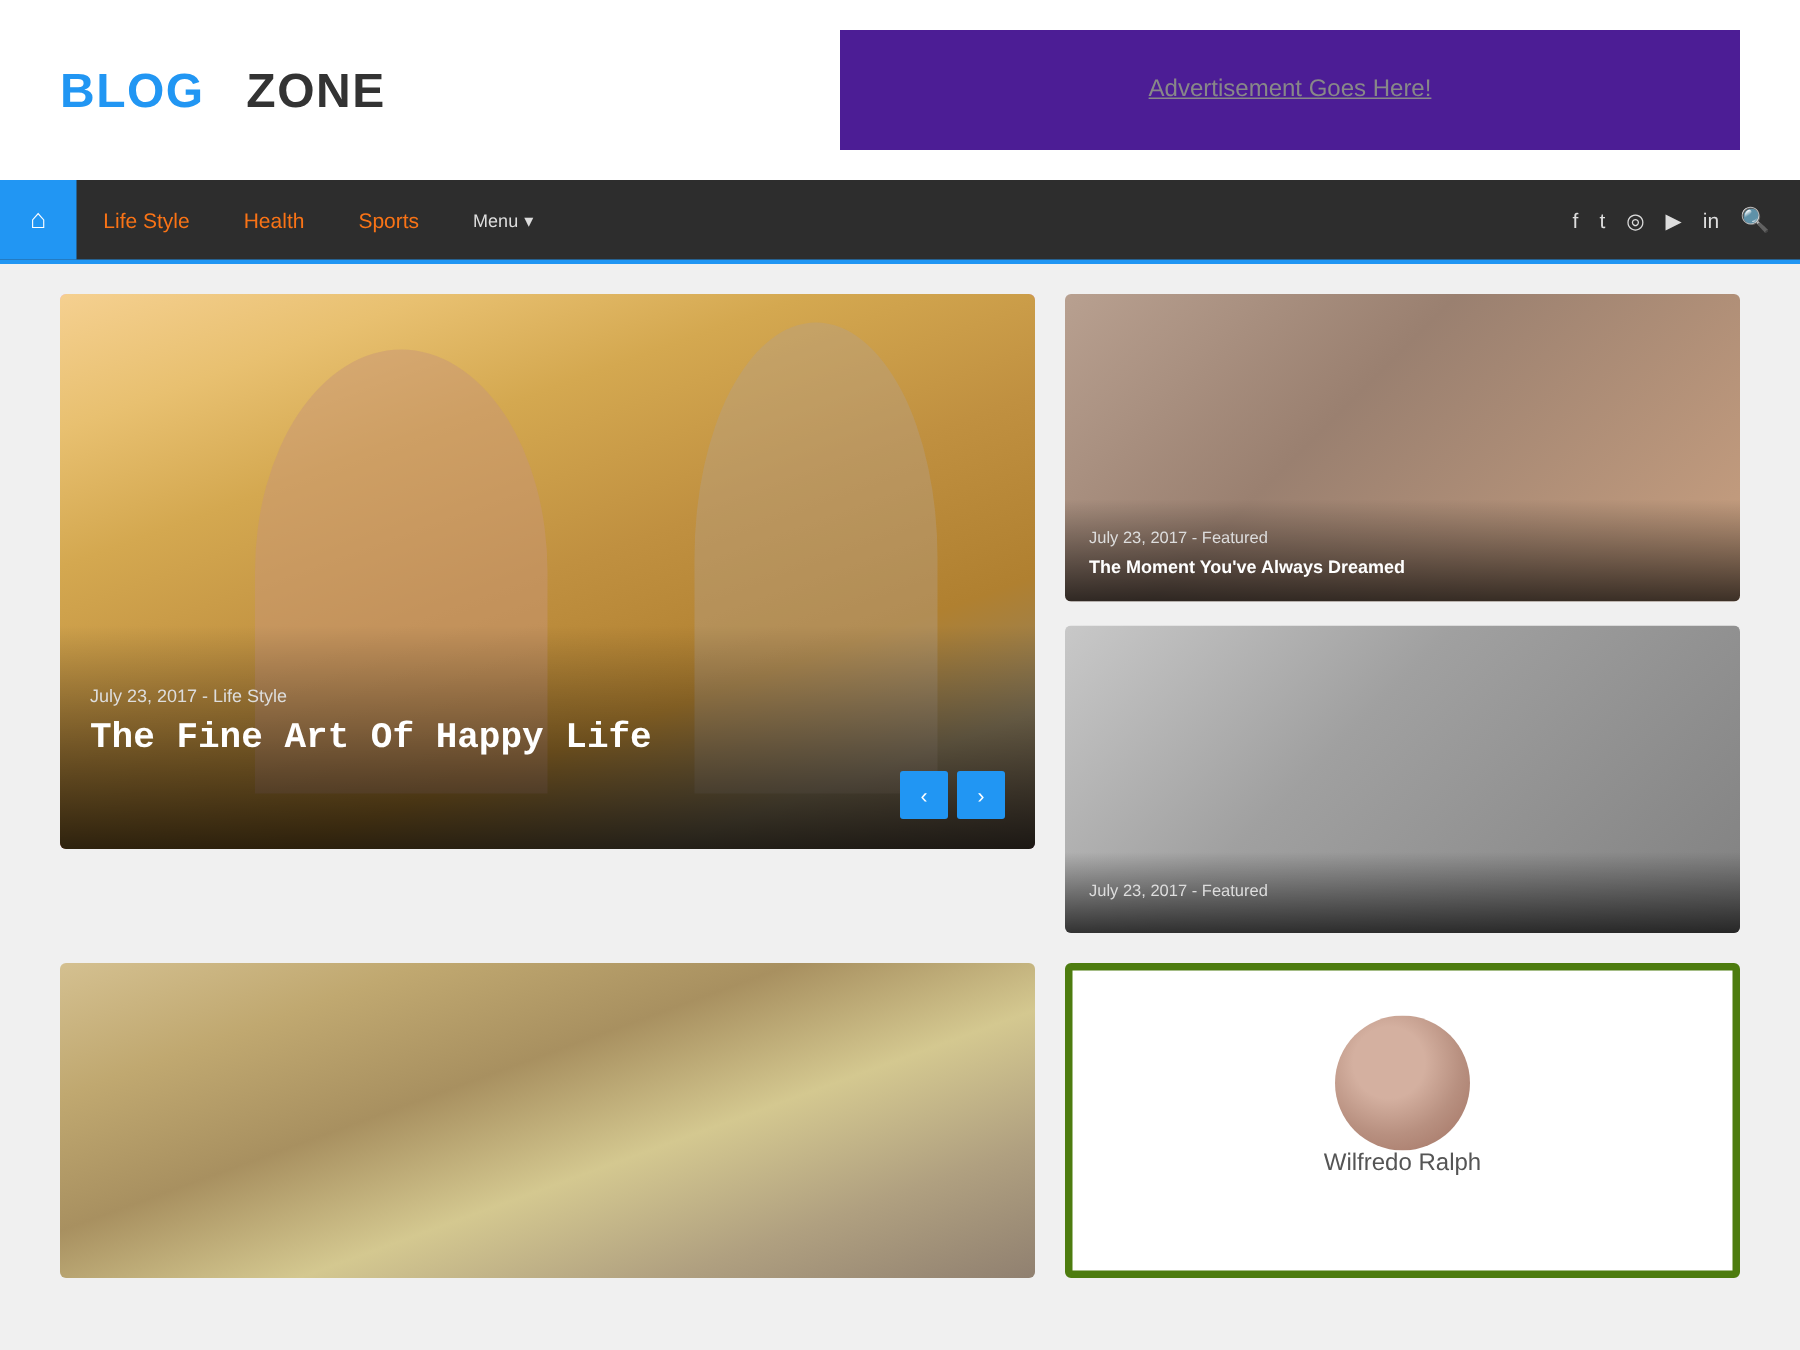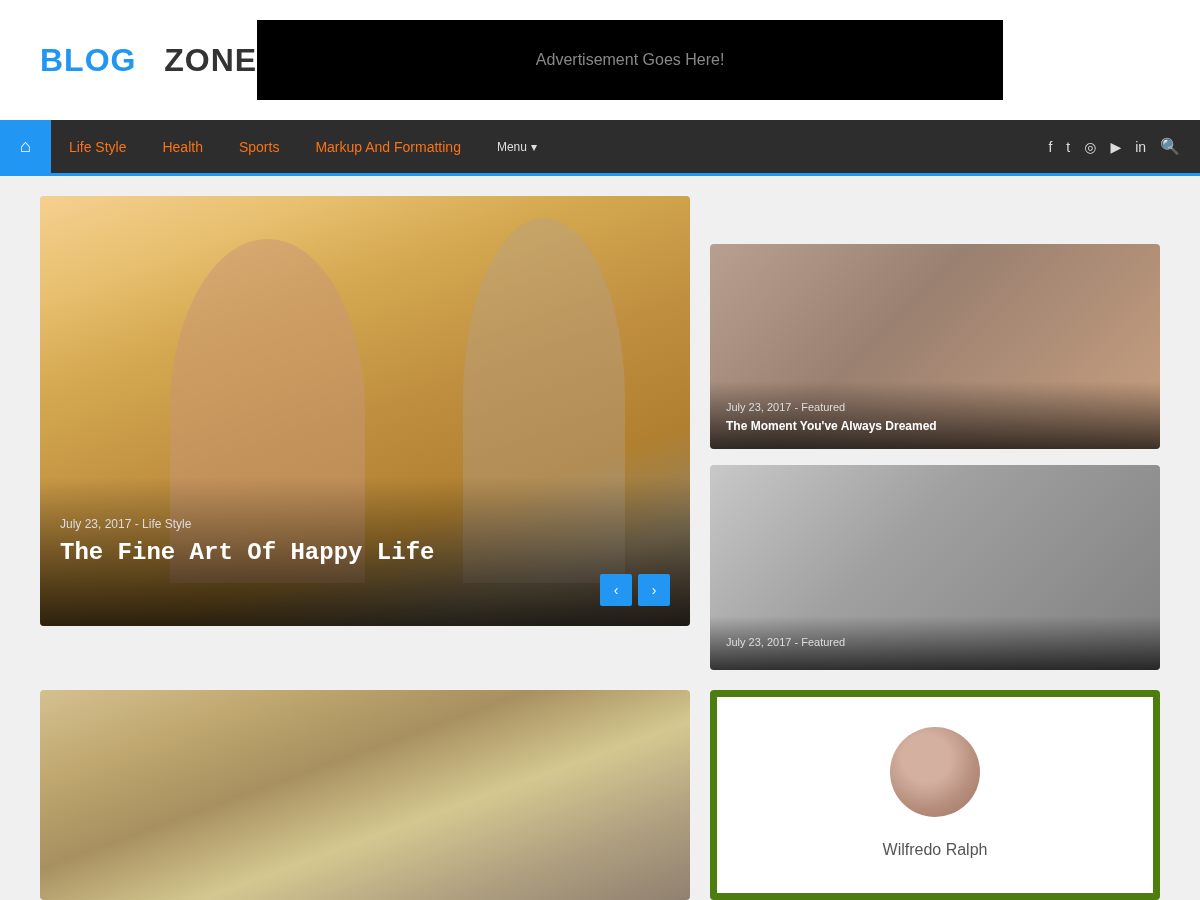--- a/index.html
+++ b/index.html
@@ -1,60 +1,60 @@
 <!DOCTYPE html>
 <html><head>
   <meta charset="utf-8">
   <style>
     * { margin: 0; padding: 0; box-sizing: border-box; }
     body { font-family: Arial, sans-serif; background: #f0f0f0; width: 1200px; }
 
     
-    .header { background: #fff; padding: 20px 40px; display: flex; align-items: center; justify-content: flex-start; }
+    .header { background: #fff; padding: 20px 40px; display: flex; align-items: center; justify-content: space-between; }
     .logo { font-size: 32px; font-weight: 900; letter-spacing: 1px; }
     .logo-blue { color: #2196F3; }
     .logo-dark { color: #333; }
-    .ad-banner { background: #000000; width: 746px; height: 80px; display: flex; align-items: center; justify-content: center; color: #888; font-size: 16px; }
+    .ad-banner { background: #4c1d95; width: 600px; height: 80px; display: flex; align-items: center; justify-content: center; color: #888; font-size: 16px; text-decoration: underline; }
 
     
     nav { background: #2d2d2d; display: flex; align-items: center; justify-content: space-between; padding: 0 0 0 0; border-bottom: 3px solid #2196F3; }
     .nav-left { display: flex; align-items: center; }
     .nav-home { background: #2196F3; padding: 16px 20px; color: #fff; font-size: 18px; display: flex; align-items: center; cursor: pointer; }
     .nav-item { color: #f97316; padding: 16px 18px; font-size: 14px; cursor: pointer; text-decoration: none; }
     .nav-menu { color: #ddd; padding: 16px 18px; font-size: 12px; cursor: pointer; display: flex; align-items: center; gap: 4px; }
     .nav-right { display: flex; align-items: center; gap: 14px; padding-right: 20px; }
     .nav-icon { color: #ddd; font-size: 14px; cursor: pointer; }
     .search-icon { font-size: 16px; }
 
     
     .content { padding: 20px 40px; display: flex; gap: 20px; }
 
     
-    .featured-large { flex: 0 0 650px; position: relative; border-radius: 4px; overflow: hidden; background: #f0abfc; height: 430px; }
+    .featured-large { flex: 0 0 650px; position: relative; border-radius: 4px; overflow: hidden; background: #f0abfc; height: 370px; }
     .feat-large-overlay { position: absolute; bottom: 0; left: 0; right: 0; background: linear-gradient(transparent, rgba(0,0,0,0.75)); padding: 40px 20px 60px; }
     .feat-meta { color: #ddd; font-size: 12px; margin-bottom: 8px; }
     .feat-title { color: #fff; font-size: 24px; font-weight: bold; font-family: Liberation Mono, monospace; }
     .slider-controls { position: absolute; bottom: 20px; right: 20px; display: flex; gap: 6px; }
     .slider-btn { width: 32px; height: 32px; border-radius: 2px; border: none; cursor: pointer; display: flex; align-items: center; justify-content: center; font-size: 14px; color: #fff; }
     .slider-prev { background: #2196F3; }
     .slider-next { background: #2196F3; }
 
     
-    .right-col { flex: 1; display: flex; flex-direction: column; gap: 16px; margin-top: 48px; }
+    .right-col { flex: 1; display: flex; flex-direction: column; gap: 16px; }
     .feat-small { position: relative; border-radius: 4px; overflow: hidden; height: 205px; }
     .feat-small-bg-1 { background: linear-gradient(135deg, #b8a090 0%, #9a8070 40%, #c9a080 100%); width: 100%; height: 100%; }
     .feat-small-bg-2 { background: linear-gradient(135deg, #c8c8c8 0%, #a0a0a0 40%, #808080 100%); width: 100%; height: 100%; }
     .feat-small-overlay { position: absolute; bottom: 0; left: 0; right: 0; background: linear-gradient(transparent, rgba(0,0,0,0.7)); padding: 20px 16px 16px; }
     .feat-small-meta { color: #ddd; font-size: 11px; margin-bottom: 6px; }
     .feat-small-title { color: #fff; font-size: 12px; font-weight: bold; }
 
     
     .second-row { padding: 0 40px 20px; display: flex; gap: 20px; }
     .second-left { flex: 0 0 650px; border-radius: 4px; overflow: hidden; height: 210px; background: #c8b090; }
-    .second-right { flex: 1; background: #fff; border-radius: 4px; padding: 30px 20px; display: flex; flex-direction: column; align-items: center; gap: 24px; border: 7px solid #4d7c0f; }
+    .second-right { flex: 1; background: #fff; border-radius: 4px; padding: 30px 20px; display: flex; flex-direction: column; align-items: center; gap: 0; border: 5px solid #4d7c0f; }
     .avatar-circle { width: 90px; height: 90px; border-radius: 50%; background: linear-gradient(135deg, #e8d0c0 0%, #c0a090 50%, #d0b0a0 100%); overflow: hidden; display: flex; align-items: center; justify-content: center; }
     .avatar-img { width: 100%; height: 100%; background: radial-gradient(circle at 40% 35%, #d4b0a0 30%, #b89080 60%, #a07060 100%); }
     .author-name { color: #555; font-size: 16px; text-align: center; }
 
     
     .kitchen-scene { width: 100%; height: 100%; background: linear-gradient(160deg, #f5d090 0%, #e8c070 15%, #d4a850 30%, #c09040 50%, #b08030 70%, #908060 85%, #706050 100%); position: relative; }
     .kitchen-scene::before { content: ''; position: absolute; top: 10%; left: 20%; width: 30%; height: 80%; background: rgba(200,150,120,0.5); border-radius: 50% 50% 0 0; }
     .kitchen-scene::after { content: ''; position: absolute; top: 5%; right: 10%; width: 25%; height: 85%; background: rgba(180,160,140,0.4); border-radius: 50% 50% 0 0; }
 
     
@@ -73,21 +73,20 @@
     <span>Advertisement Goes Here!</span>
   </div>
 </div>
 
 <nav>
   <div class="nav-left">
     <div class="nav-home">⌂</div>
     <a class="nav-item">Life Style</a>
     <a class="nav-item">Health</a>
     <a class="nav-item">Sports</a>
-    <a class="nav-item">Markup And Formatting</a>
     <div class="nav-menu">
       <span>Menu</span>
       <span>▾</span>
     </div>
   </div>
   <div class="nav-right">
     <span class="nav-icon">f</span>
     <span class="nav-icon">t</span>
     <span class="nav-icon">◎</span>
     <span class="nav-icon">▶</span>

